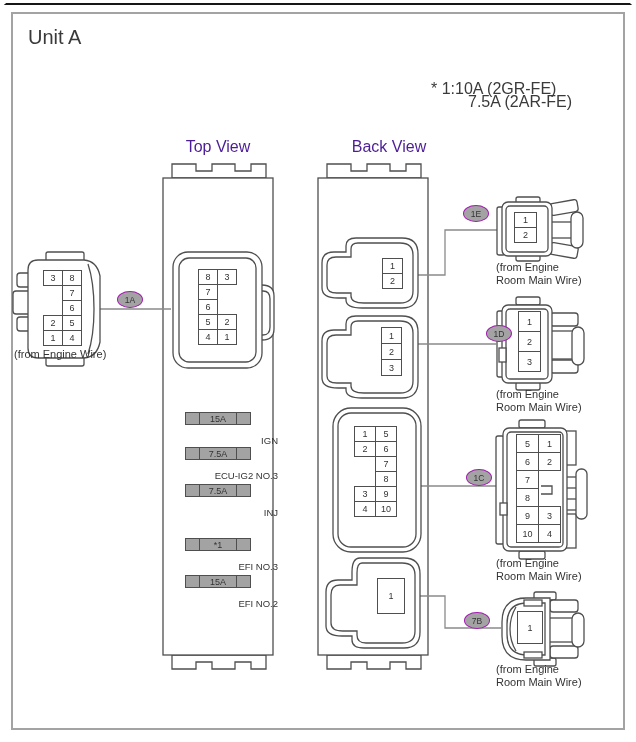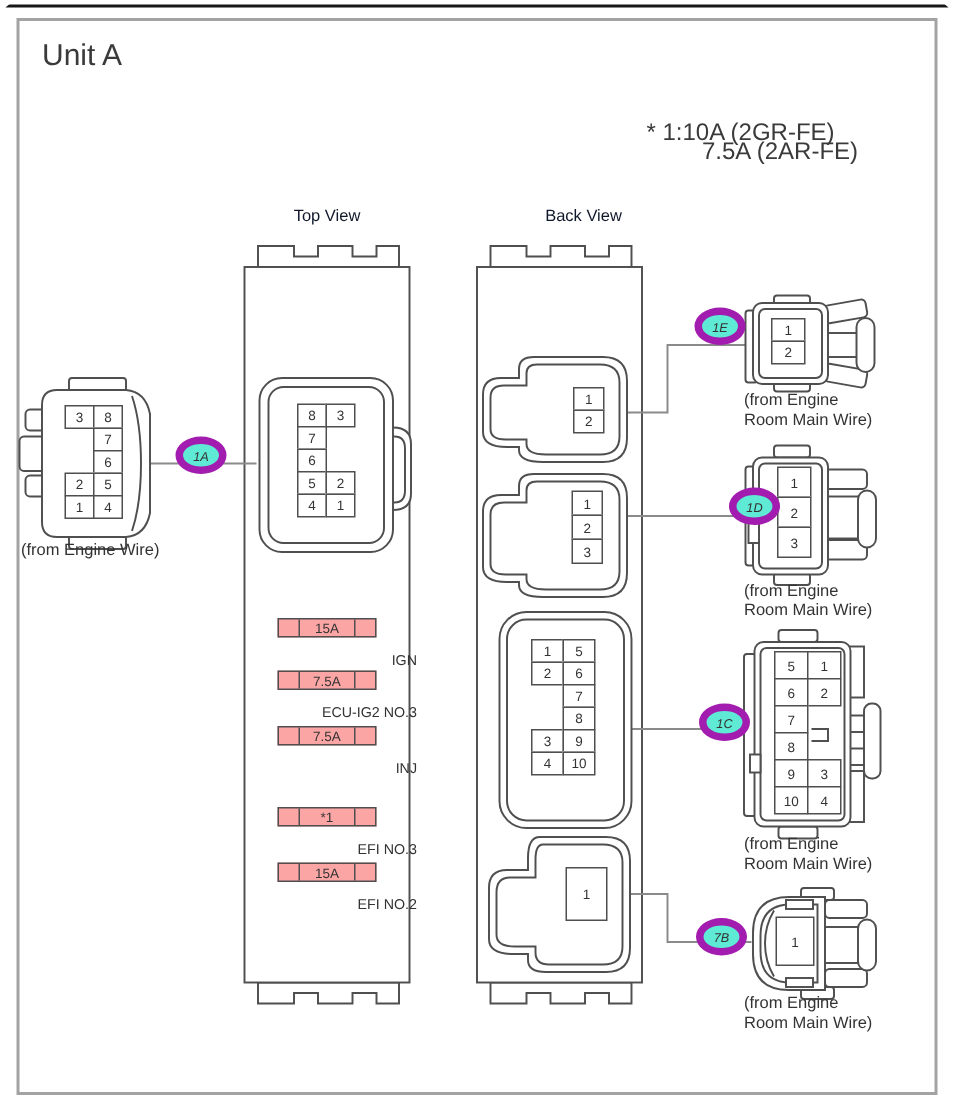--- a/index.html
+++ b/index.html
@@ -3,37 +3,37 @@
 <meta charset="utf-8">
 <style>
   html,body{margin:0;padding:0;background:#fff;}
   .stage{position:relative;width:636px;height:742px;background:#fff;overflow:hidden;
          font-family:"Liberation Sans",sans-serif;color:#333;border-radius:15px;}
   .topline{position:absolute;left:0;top:3px;width:636px;height:2px;background:#161616;z-index:1;}
   .frame{position:absolute;left:11px;top:12px;width:610px;height:714px;border:2px solid #a3a3a3;z-index:1;}
   .art{position:absolute;left:0;top:0;z-index:2;}
   .page-title{position:absolute;left:28px;top:26px;font-size:20px;color:#3a3a3a;z-index:4;}
   .note{position:absolute;font-size:16px;color:#3a3a3a;z-index:4;white-space:nowrap;}
-  .view-label{position:absolute;width:110px;text-align:center;font-size:11px;color:#0f172a;z-index:4;}
+  .view-label{position:absolute;width:110px;text-align:center;font-size:16px;color:#4c1d95;z-index:4;}
   .pin-grid{position:absolute;display:grid;z-index:4;}
   .pin-cell{width:var(--cw);height:var(--ch);border:1px solid #4f4f4f;background:#fff;
             box-sizing:border-box;display:flex;align-items:center;justify-content:center;
             font-size:9px;color:#333;}
   .pin-cell.empty{visibility:hidden;}
   .fuse{position:absolute;left:185px;width:66px;z-index:4;}
-  .fuse-box{display:flex;height:13px;border:1px solid #4f4f4f;background:#fca5a5;box-sizing:border-box;}
+  .fuse-box{display:flex;height:13px;border:1px solid #4f4f4f;background:#a3a3a3;box-sizing:border-box;}
   .fuse-end{width:14px;box-sizing:border-box;}
   .fuse-end.l{border-right:1px solid #4f4f4f;}
   .fuse-end.r{border-left:1px solid #4f4f4f;}
   .fuse-mid{flex:1;display:flex;align-items:center;justify-content:center;font-size:9px;}
   .fuse-label{width:120px;margin-left:-27px;margin-top:10px;text-align:right;
               font-size:9.5px;white-space:nowrap;}
-  .callout{position:absolute;width:24px;height:15px;border:5px solid #a21caf;border-radius:50%;
-           background:#5eead4;display:flex;align-items:center;justify-content:center;
-           font-size:8.5px;z-index:6;font-style:italic;}
+  .callout{position:absolute;width:24px;height:15px;border:1px solid #a21caf;border-radius:50%;
+           background:#a3a3a3;display:flex;align-items:center;justify-content:center;
+           font-size:8.5px;z-index:6;}
   .cap{position:absolute;font-size:11px;line-height:13px;white-space:nowrap;z-index:4;}
 </style>
 </head>
 <body>
 
 <div class="stage">
   <div class="topline"></div>
   <div class="frame"></div>
 
   <svg class="art" width="636" height="742" viewBox="0 0 636 742">
@@ -270,21 +270,21 @@
   </div>
   <div class="fuse" style="top:575px">
     <div class="fuse-box">
         <span class="fuse-end l"></span>
         <span class="fuse-mid">15A</span>
         <span class="fuse-end r"></span>
       </div>
     <div class="fuse-label">EFI NO.2</div>
   </div>
 
-  <div class="cap" style="left:14px;top:361px">(from Engine Wire)</div>
+  <div class="cap" style="left:14px;top:348px">(from Engine Wire)</div>
   <div class="cap" style="left:496px;top:261px">
     <div>(from Engine</div>
     <div>Room Main Wire)</div>
   </div>
   <div class="cap" style="left:496px;top:388px">
     <div>(from Engine</div>
     <div>Room Main Wire)</div>
   </div>
   <div class="cap" style="left:496px;top:557px">
     <div>(from Engine</div>

